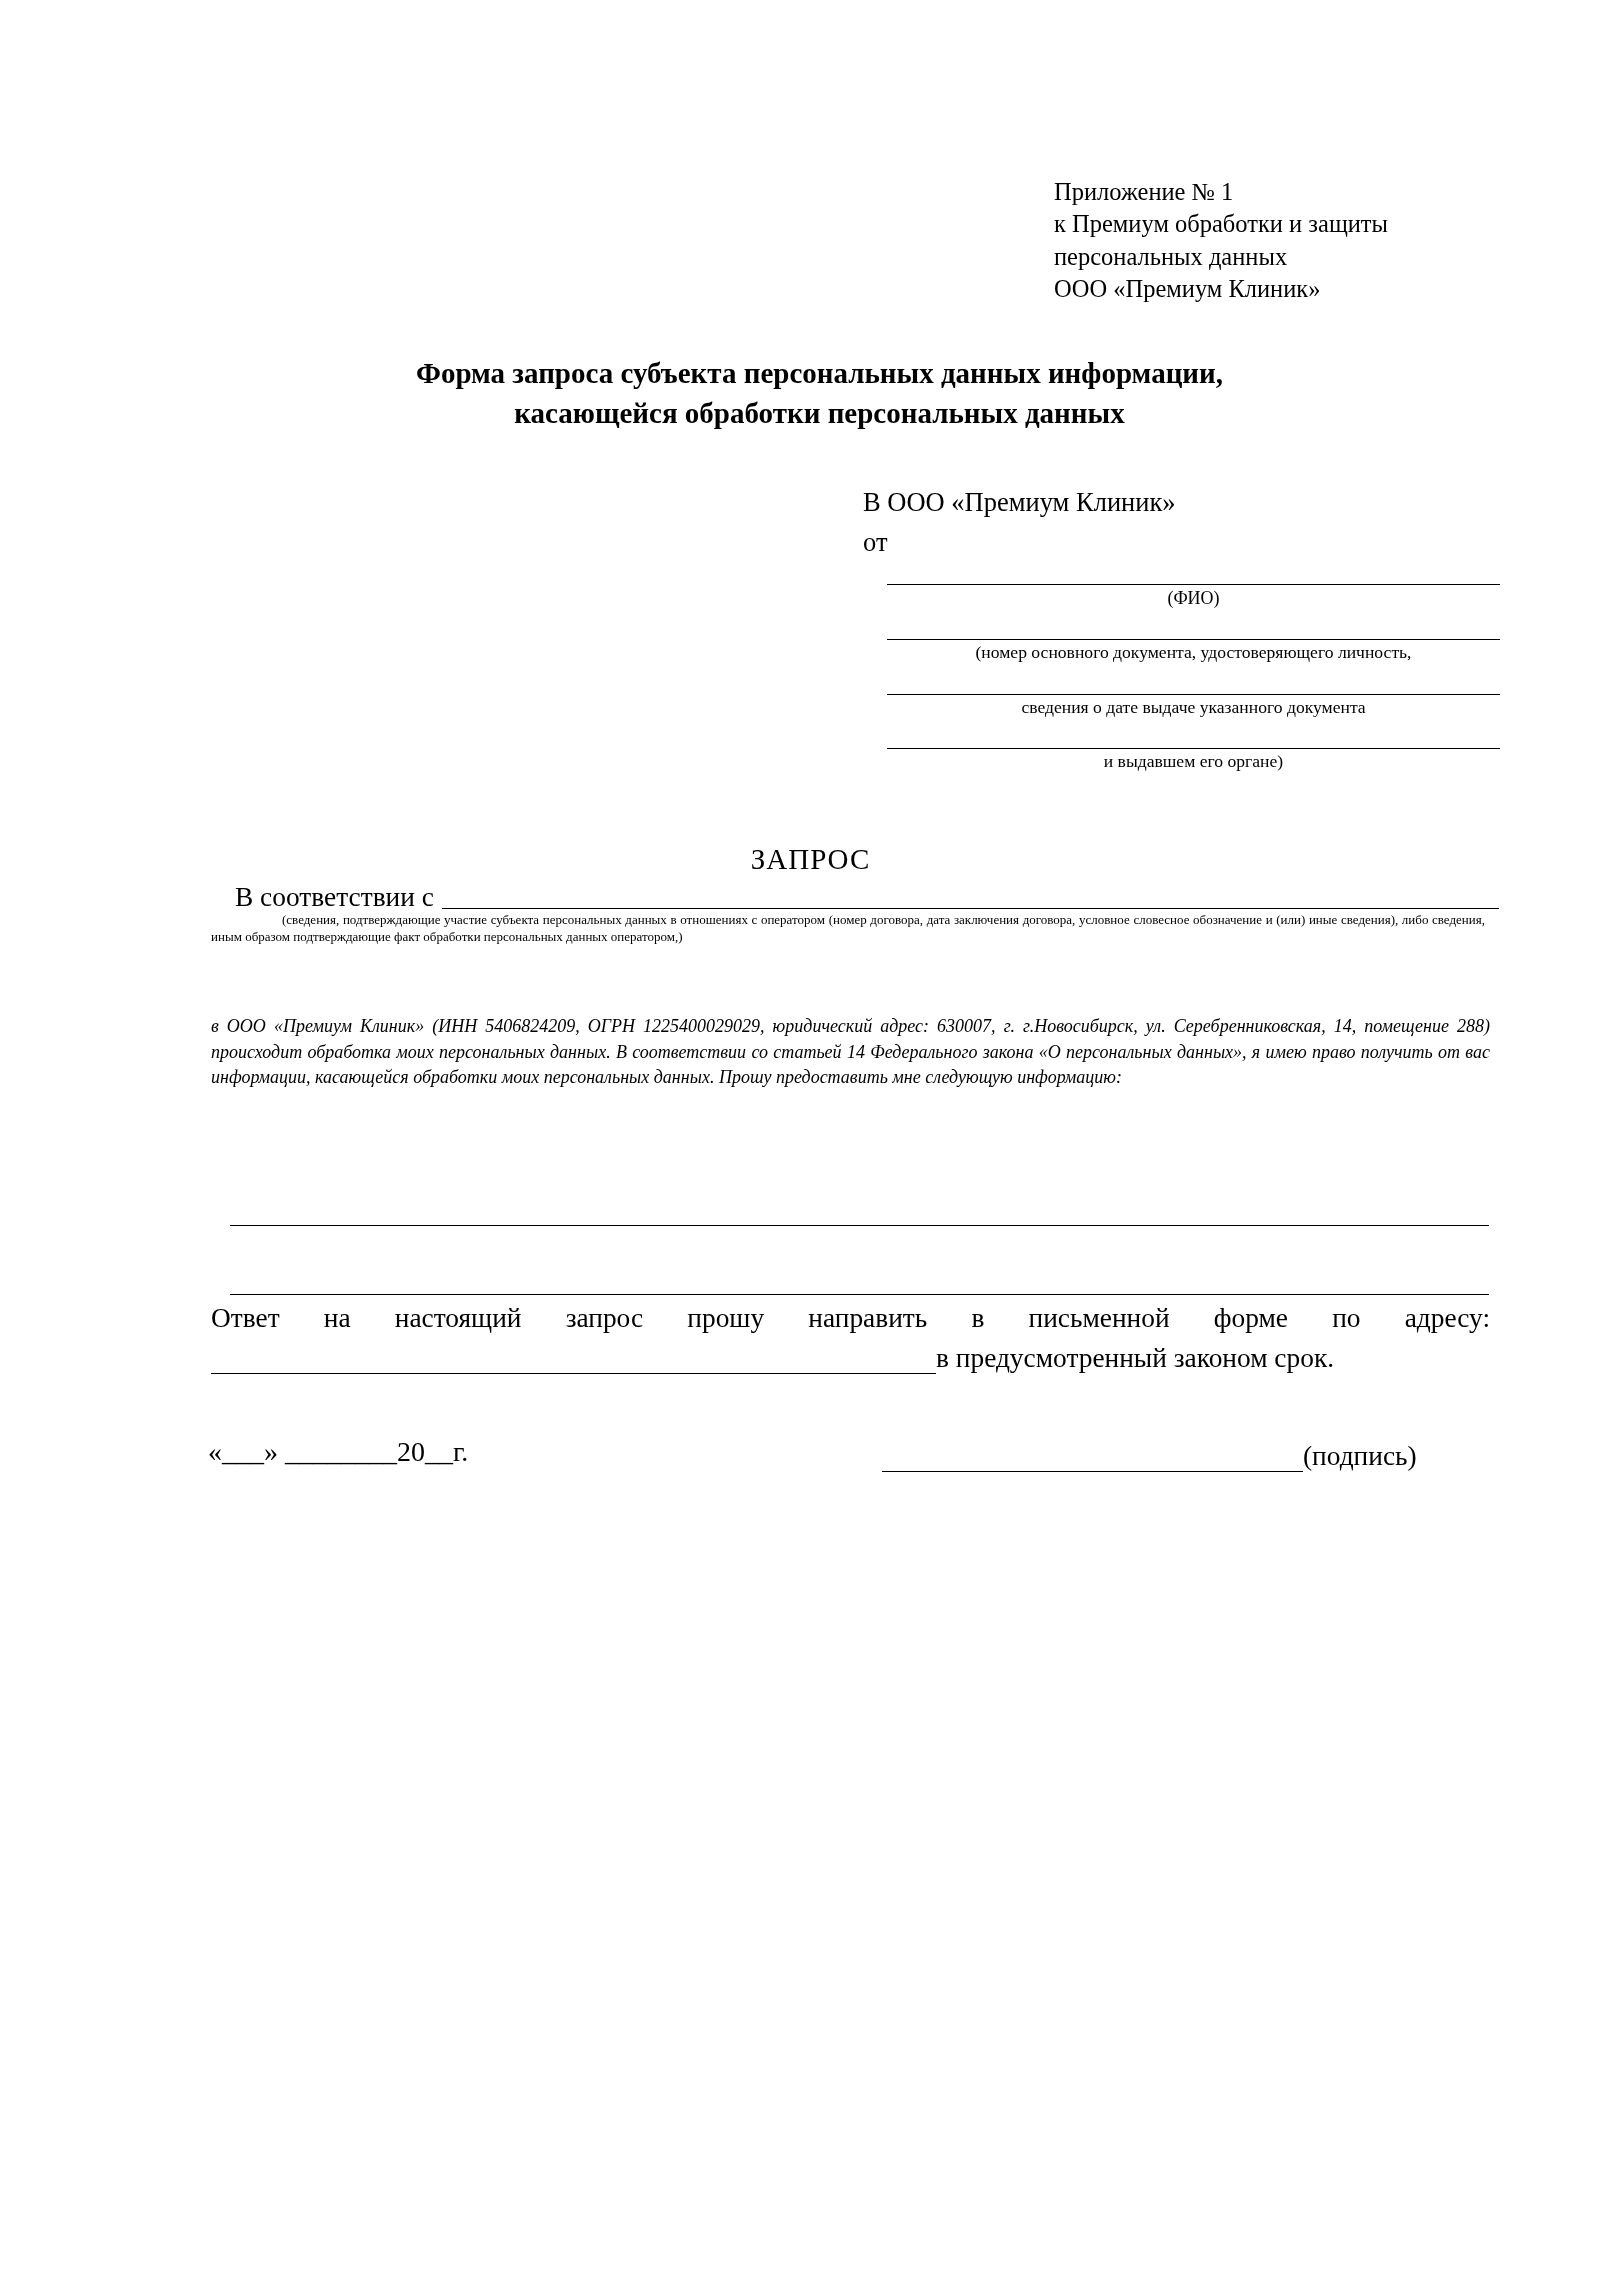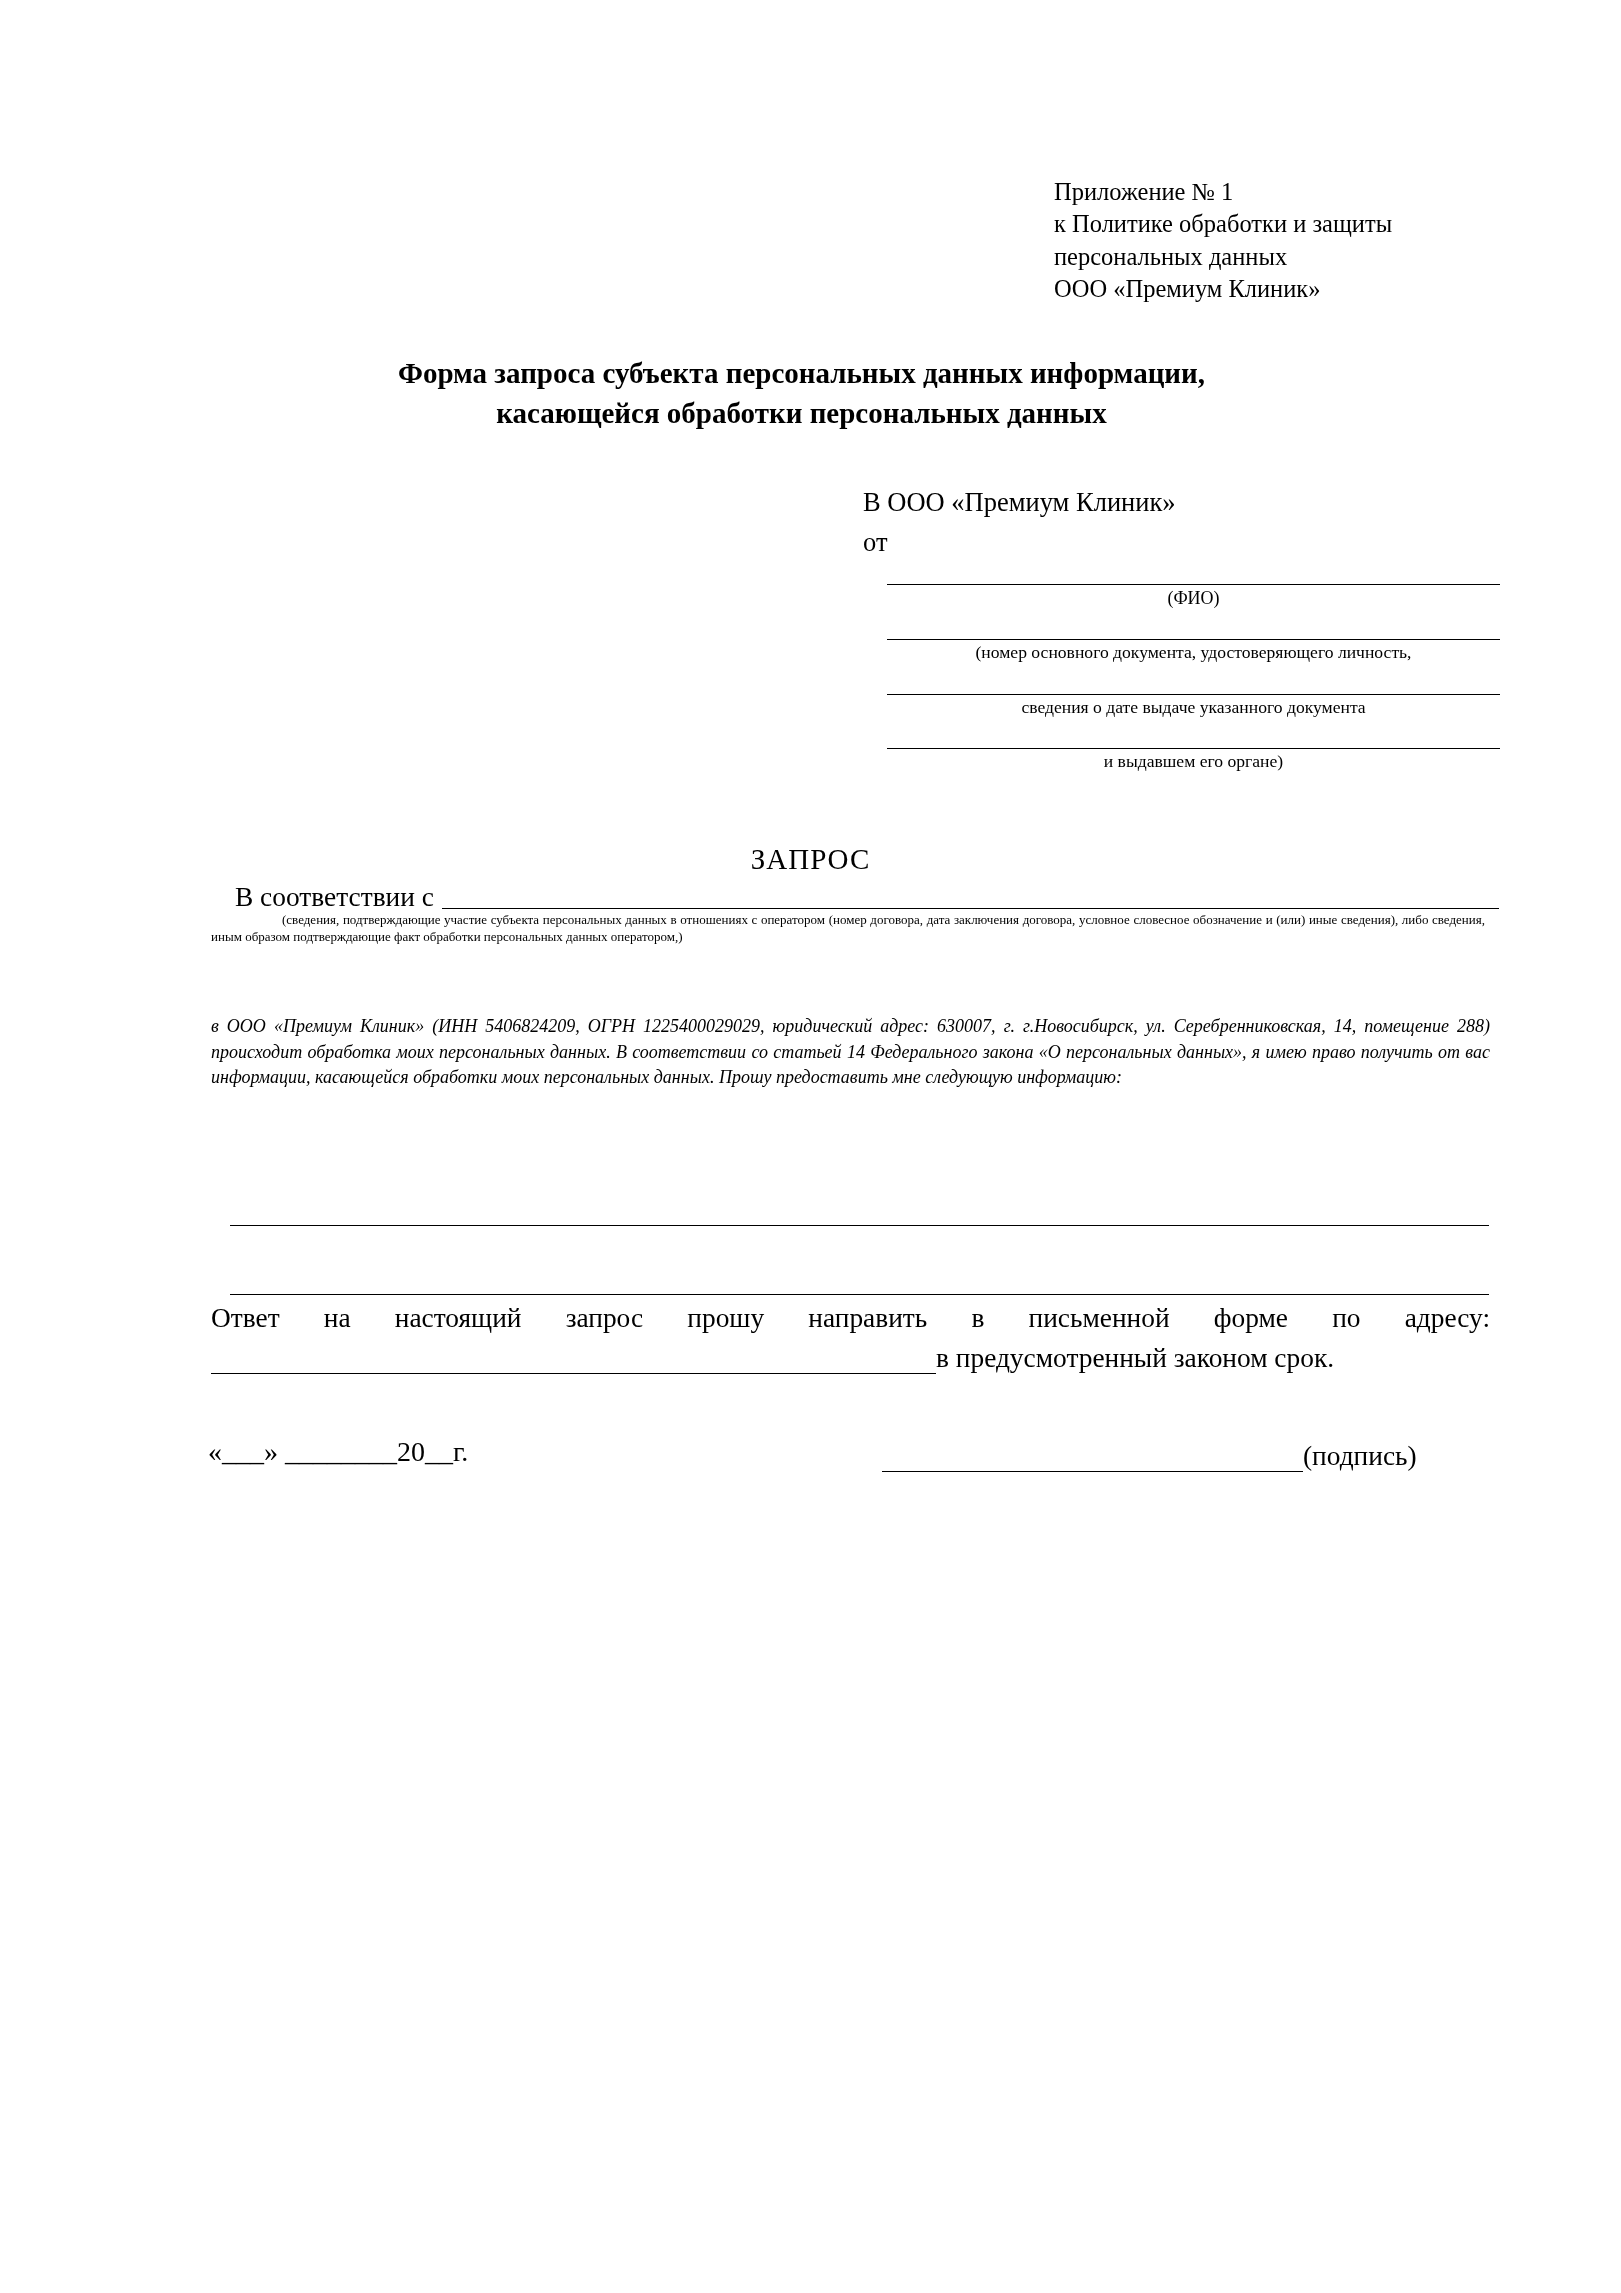--- a/index.html
+++ b/index.html
@@ -30,21 +30,21 @@
     top: 176px;
     width: 510px;
     font-size: 24.5px;
     line-height: 1.32;
   }
   .header-block div { white-space: nowrap; }
 
   
   .title {
     position: absolute;
-    left: 194px;
+    left: 212px;
     top: 353px;
     width: 1215px;
     text-align: center;
     font-weight: bold;
     font-size: 29px;
     line-height: 1.38;
   }
 
   
   .addressee {
@@ -199,21 +199,21 @@
   }
   .sign-line .txt { white-space: nowrap; }
 </style>
 </head>
 <body>
 
 <div class="page">
 
   <div class="header-block">
     <div>Приложение № 1</div>
-    <div>к Политике обработки и защиты</div>
+    <div>к Премиум обработки и защиты</div>
     <div>персональных данных</div>
     <div>ООО «Премиум Клиник»</div>
   </div>
 
   <div class="title">
     <div>Форма запроса субъекта персональных данных информации,</div>
     <div>касающейся обработки персональных данных</div>
   </div>
 
   <div class="addressee">

